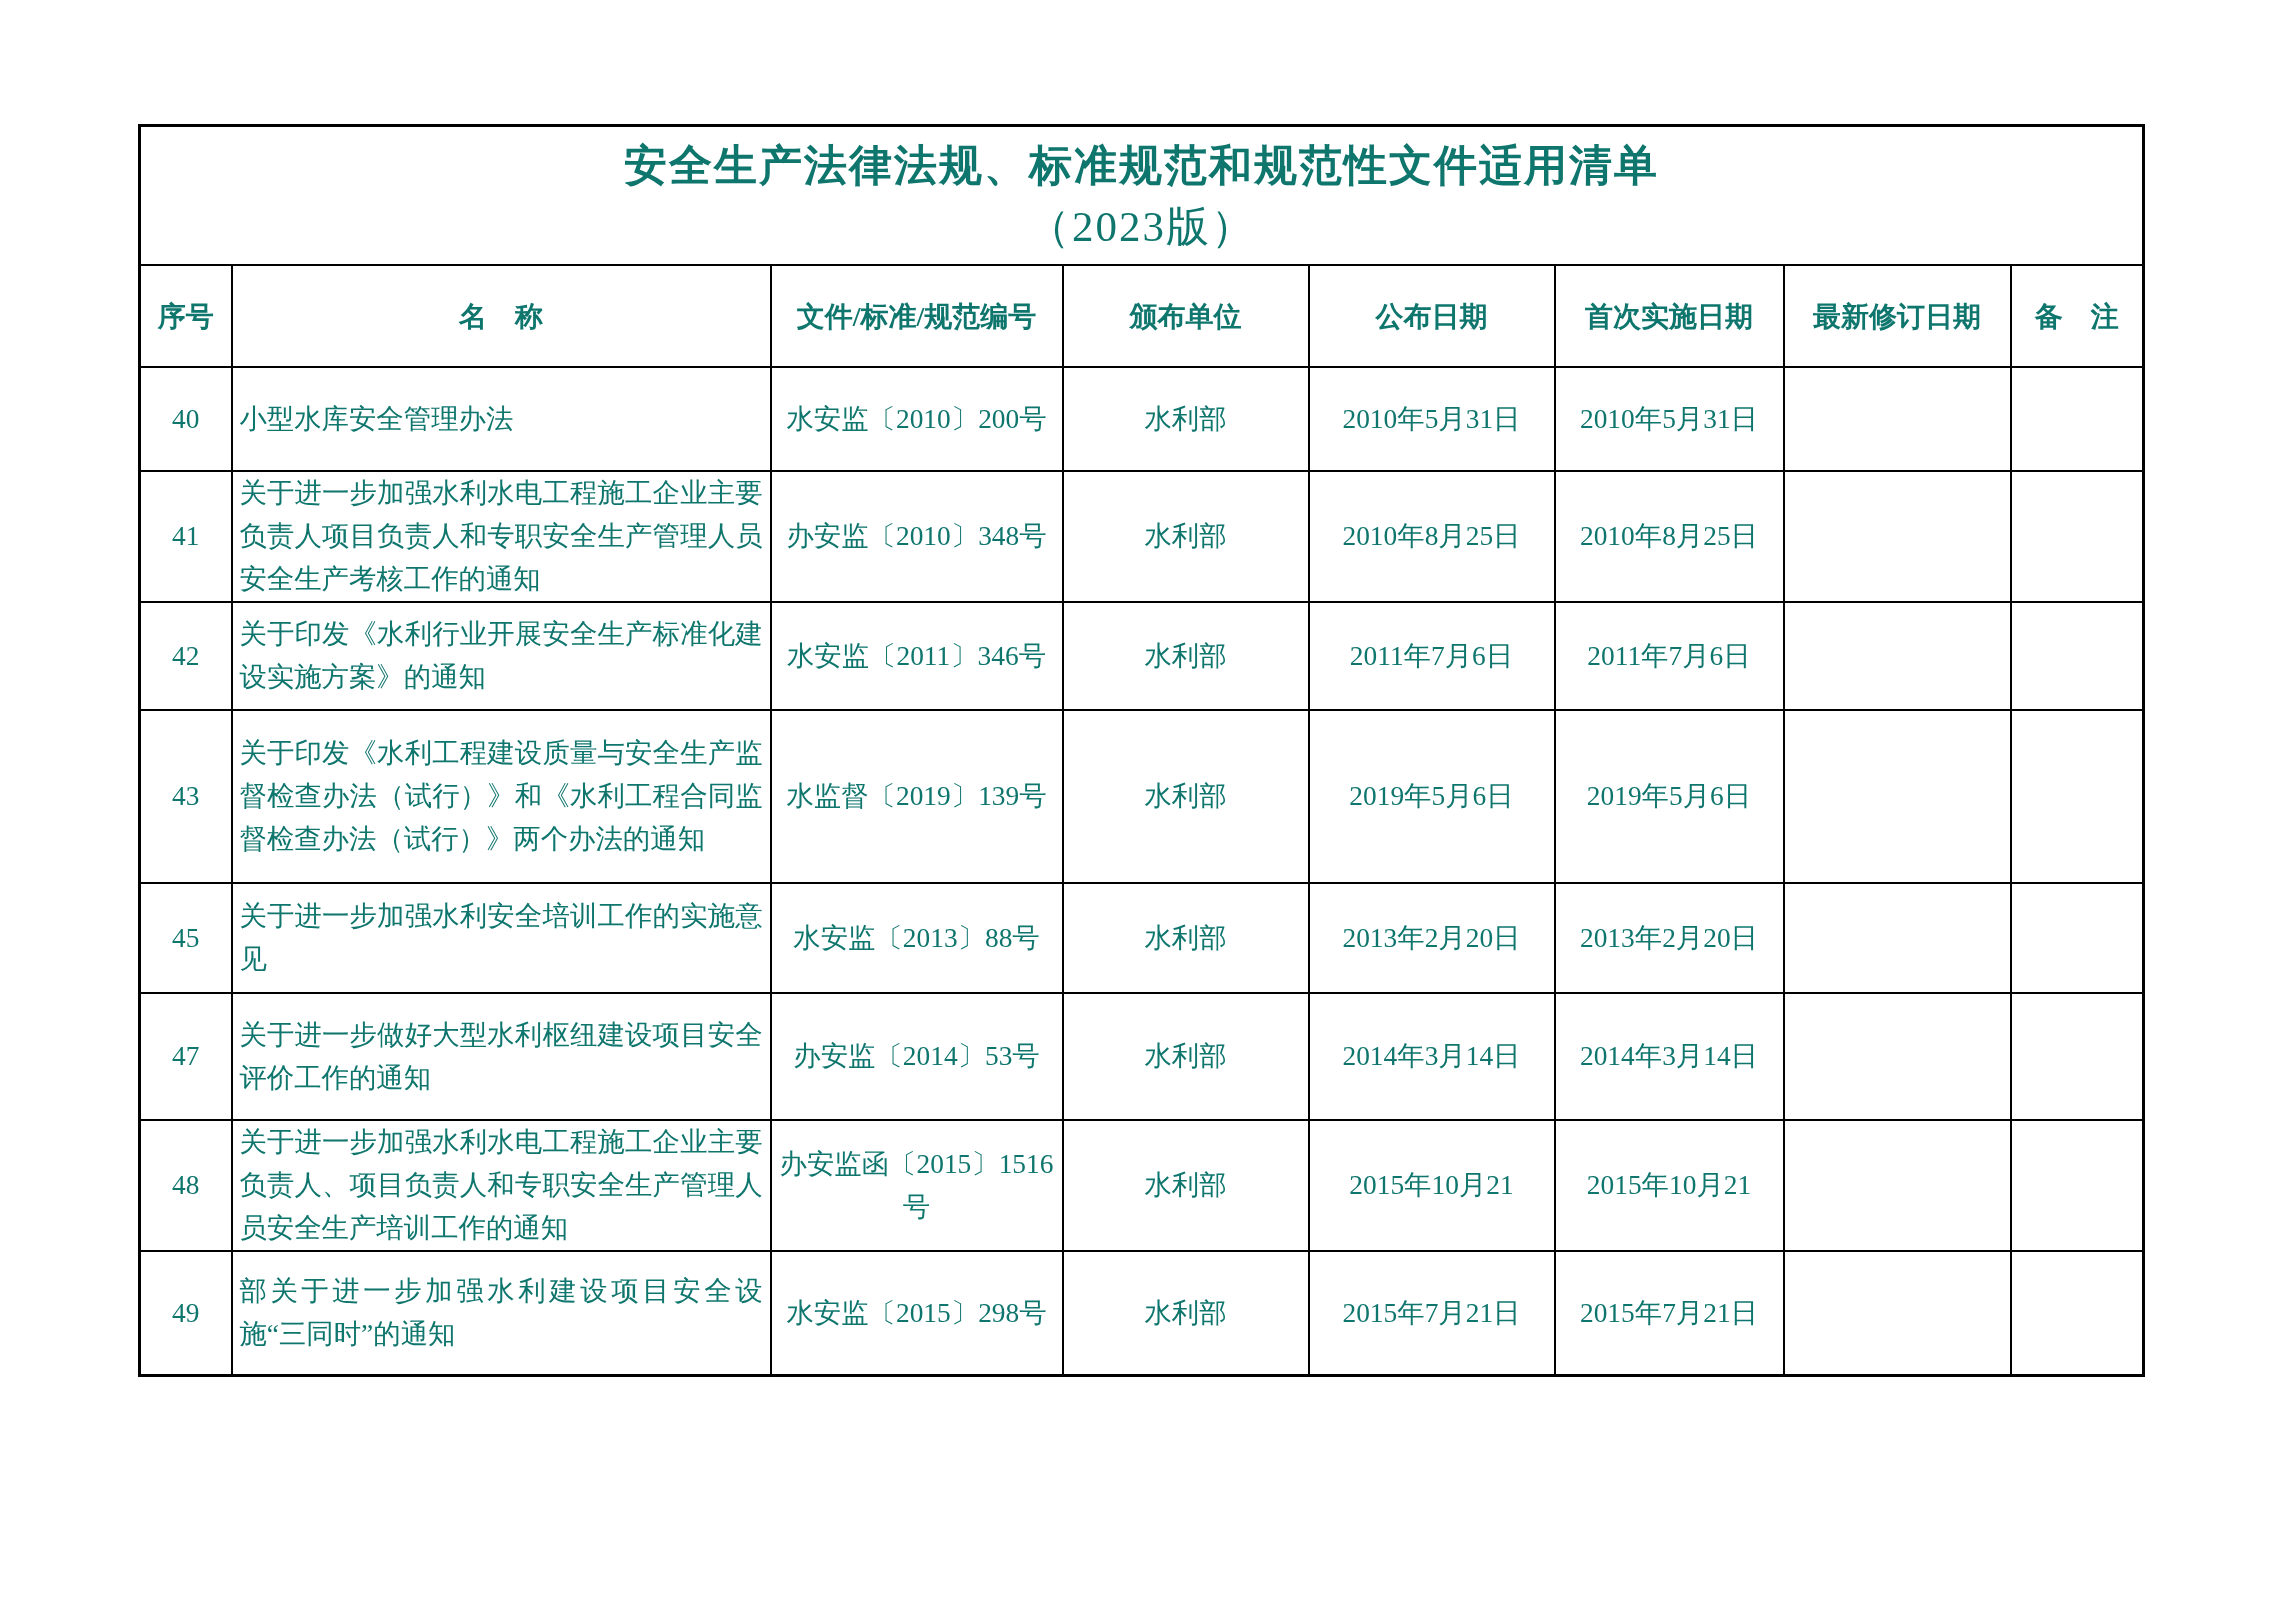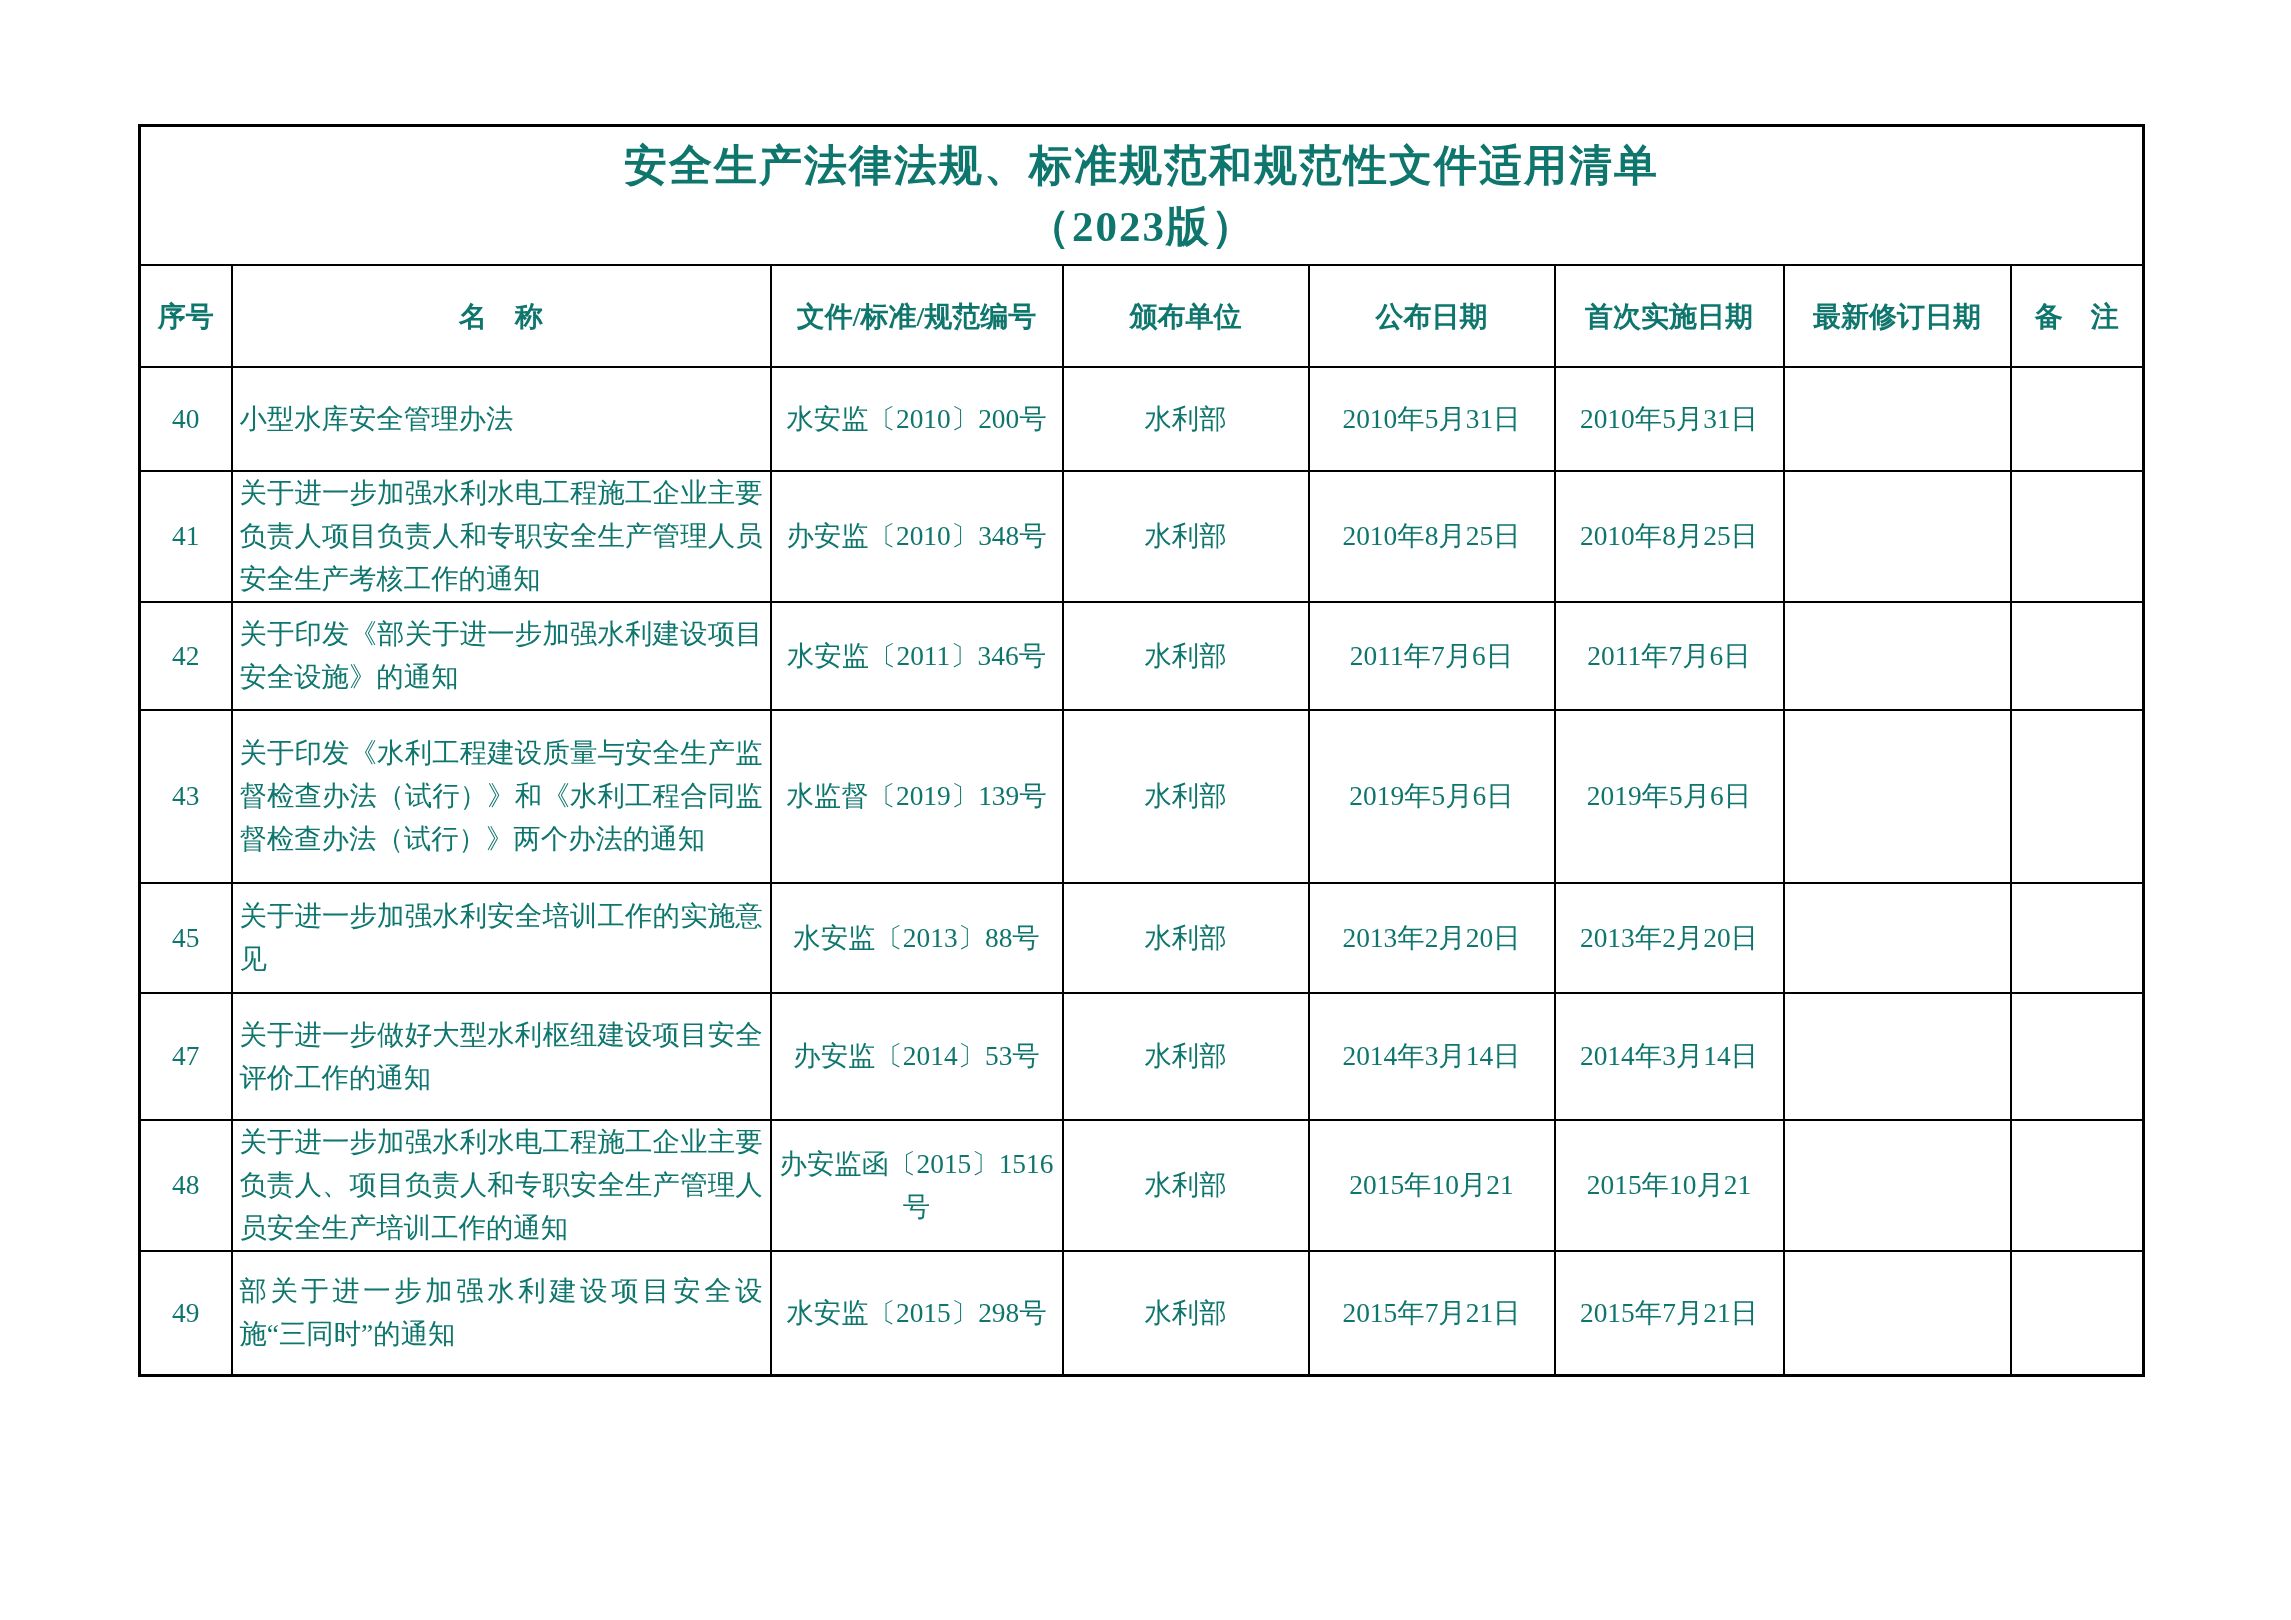--- a/index.html
+++ b/index.html
@@ -39,21 +39,21 @@
     padding: 0;
   }
   .title-line1 {
     font-size: 43px;
     font-weight: bold;
     line-height: 61px;
     letter-spacing: 2px;
   }
   .title-line2 {
     font-size: 43px;
-    font-weight: bold;
+    font-weight: normal;
     line-height: 61px;
     letter-spacing: 2px;
   }
   
   tr.header-row th {
     height: 100px;
     font-size: 28px;
     font-weight: bold;
     text-align: center;
     padding: 0 3.9px;
@@ -132,21 +132,21 @@
         <td class="name">关于进一步加强水利水电工程施工企业主要负责人项目负责人和专职安全生产管理人员安全生产考核工作的通知</td>
         <td>办安监〔2010〕348号</td>
         <td>水利部</td>
         <td>2010年8月25日</td>
         <td>2010年8月25日</td>
         <td></td>
         <td></td>
       </tr>
       <tr class="r2">
         <td>42</td>
-        <td class="name">关于印发《部关于进一步加强水利建设项目安全设施》的通知</td>
+        <td class="name">关于印发《水利行业开展安全生产标准化建设实施方案》的通知</td>
         <td>水安监〔2011〕346号</td>
         <td>水利部</td>
         <td>2011年7月6日</td>
         <td>2011年7月6日</td>
         <td></td>
         <td></td>
       </tr>
       <tr class="r3">
         <td>43</td>
         <td class="name">关于印发《水利工程建设质量与安全生产监督检查办法（试行）》和《水利工程合同监督检查办法（试行）》两个办法的通知</td>

